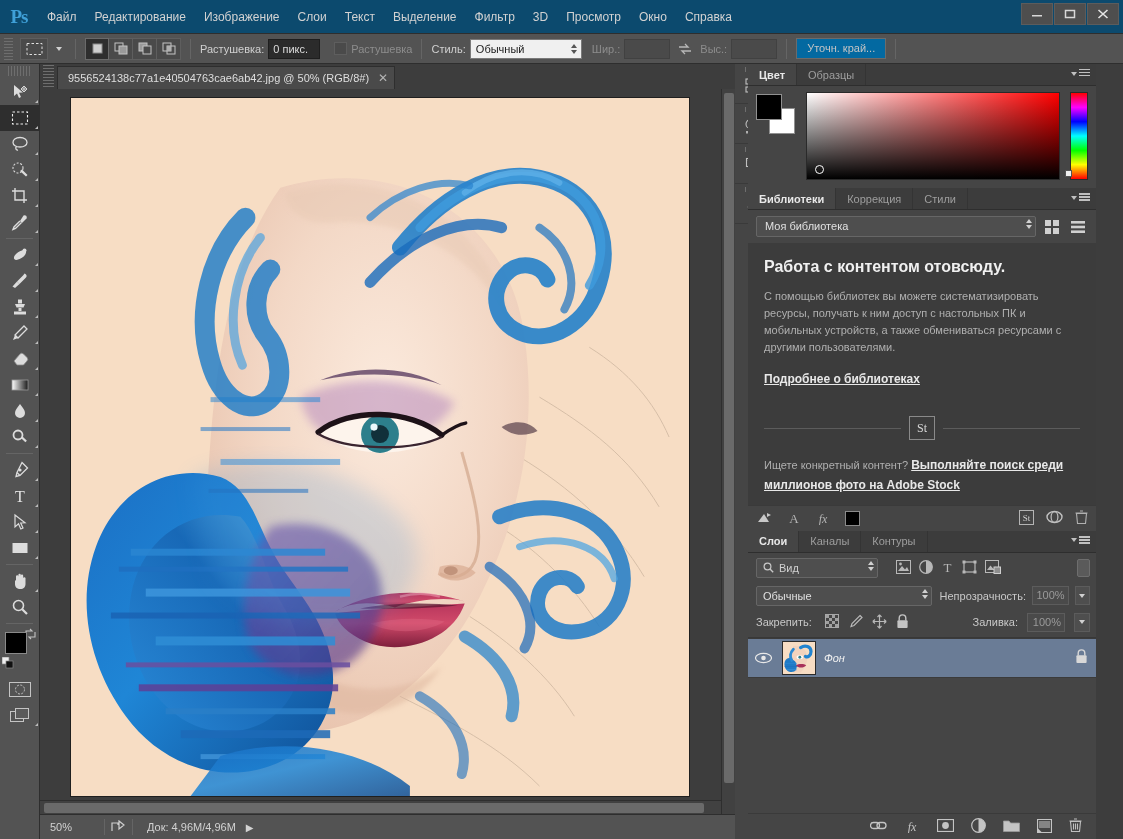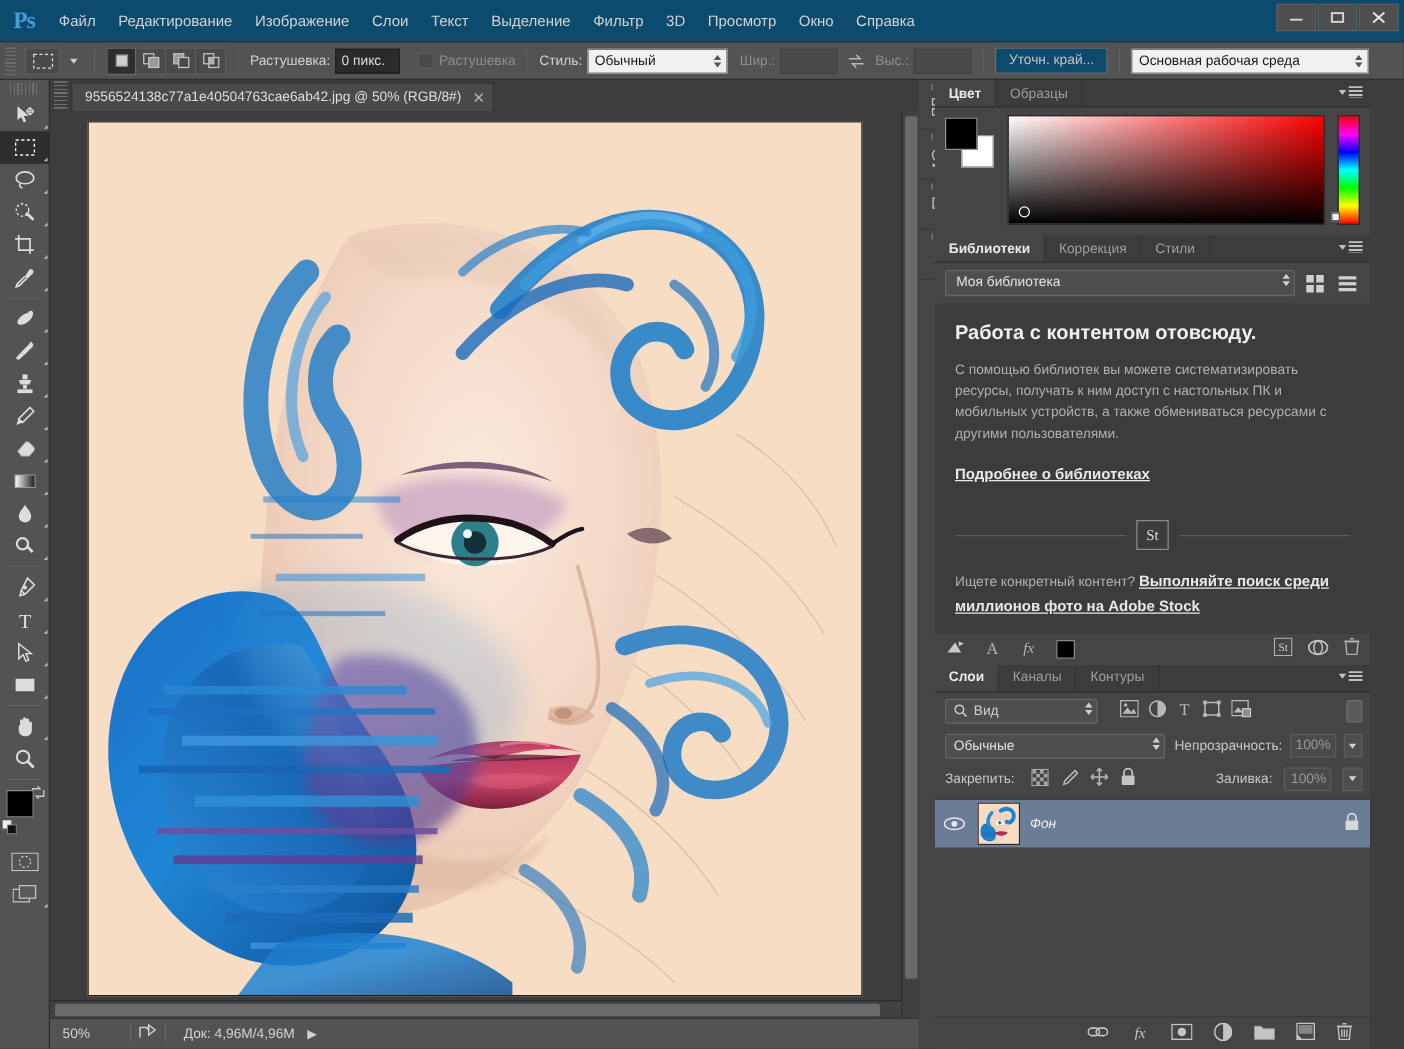--- a/index.html
+++ b/index.html
@@ -81,21 +81,21 @@
     height: 20px; background: #f0f0f0; border: 1px solid #7a7a7a;
     color: #1a1a1a; font-size: 11px; padding: 0 14px 0 5px; line-height: 18px;
     position: relative; white-space: nowrap;
   }
   .opt-select .arrows {
     position: absolute; right: 2px; top: 1px; width: 10px; height: 16px;
     display: flex; flex-direction: column; align-items: center; justify-content: center;
     gap: 2px;
   }
   .opt-btn {
-    height: 21px; background: #0c4a6e; border: 1px solid #6b6b6b;
+    height: 21px; background: #0369a1; border: 1px solid #6b6b6b;
     color: #c4c4c4; font-size: 11px; padding: 0 10px; line-height: 19px;
     white-space: nowrap;
   }
   .tri-up { width:0;height:0;border-left:3px solid transparent;border-right:3px solid transparent;border-bottom:4px solid #d0d0d0; }
   .tri-dn { width:0;height:0;border-left:3px solid transparent;border-right:3px solid transparent;border-top:4px solid #d0d0d0; }
   .swapicon { width: 22px; height: 20px; display:flex; align-items:center; justify-content:center; }
 
   
   .toolbar {
     position: absolute; left: 0; top: 64px; width: 40px; height: 775px;
@@ -440,27 +440,20 @@
     </div>
     <div class="opt-label dim">Выс.:</div>
     <div class="opt-input disabled" style="width:46px;"></div>
 
     <div class="vsep"></div>
 
     <div class="opt-btn">Уточн. край...</div>
 
     <div class="vsep"></div>
 
-    <div class="opt-select" style="width:190px;">
-      <span>Основная рабочая среда</span>
-      <span class="arrows">
-        <span class="tri-up" style="border-bottom-color:#555;"></span>
-        <span class="tri-dn" style="border-top-color:#555;"></span>
-      </span>
-    </div>
   </div>
 
   <div class="toolbar">
     <div class="tb-grip"></div>
 
     <div class="tool">
       <svg width="18" height="18">
           <path d="M3 2 L3 13 L6 10.5 L8 15 L10 14 L8 9.8 L12 9.5 Z" fill="#dcdcdc"></path>
           <path d="M13 3 v6 M10 6 h6 M13 3 l-2 2 M13 3 l2 2 M13 9 l-2-2 M13 9 l2-2 M10 6 l2-2 M10 6 l2 2 M16 6 l-2-2 M16 6 l-2 2" stroke="#dcdcdc" stroke-width="0.9" fill="none"></path>
         </svg>

